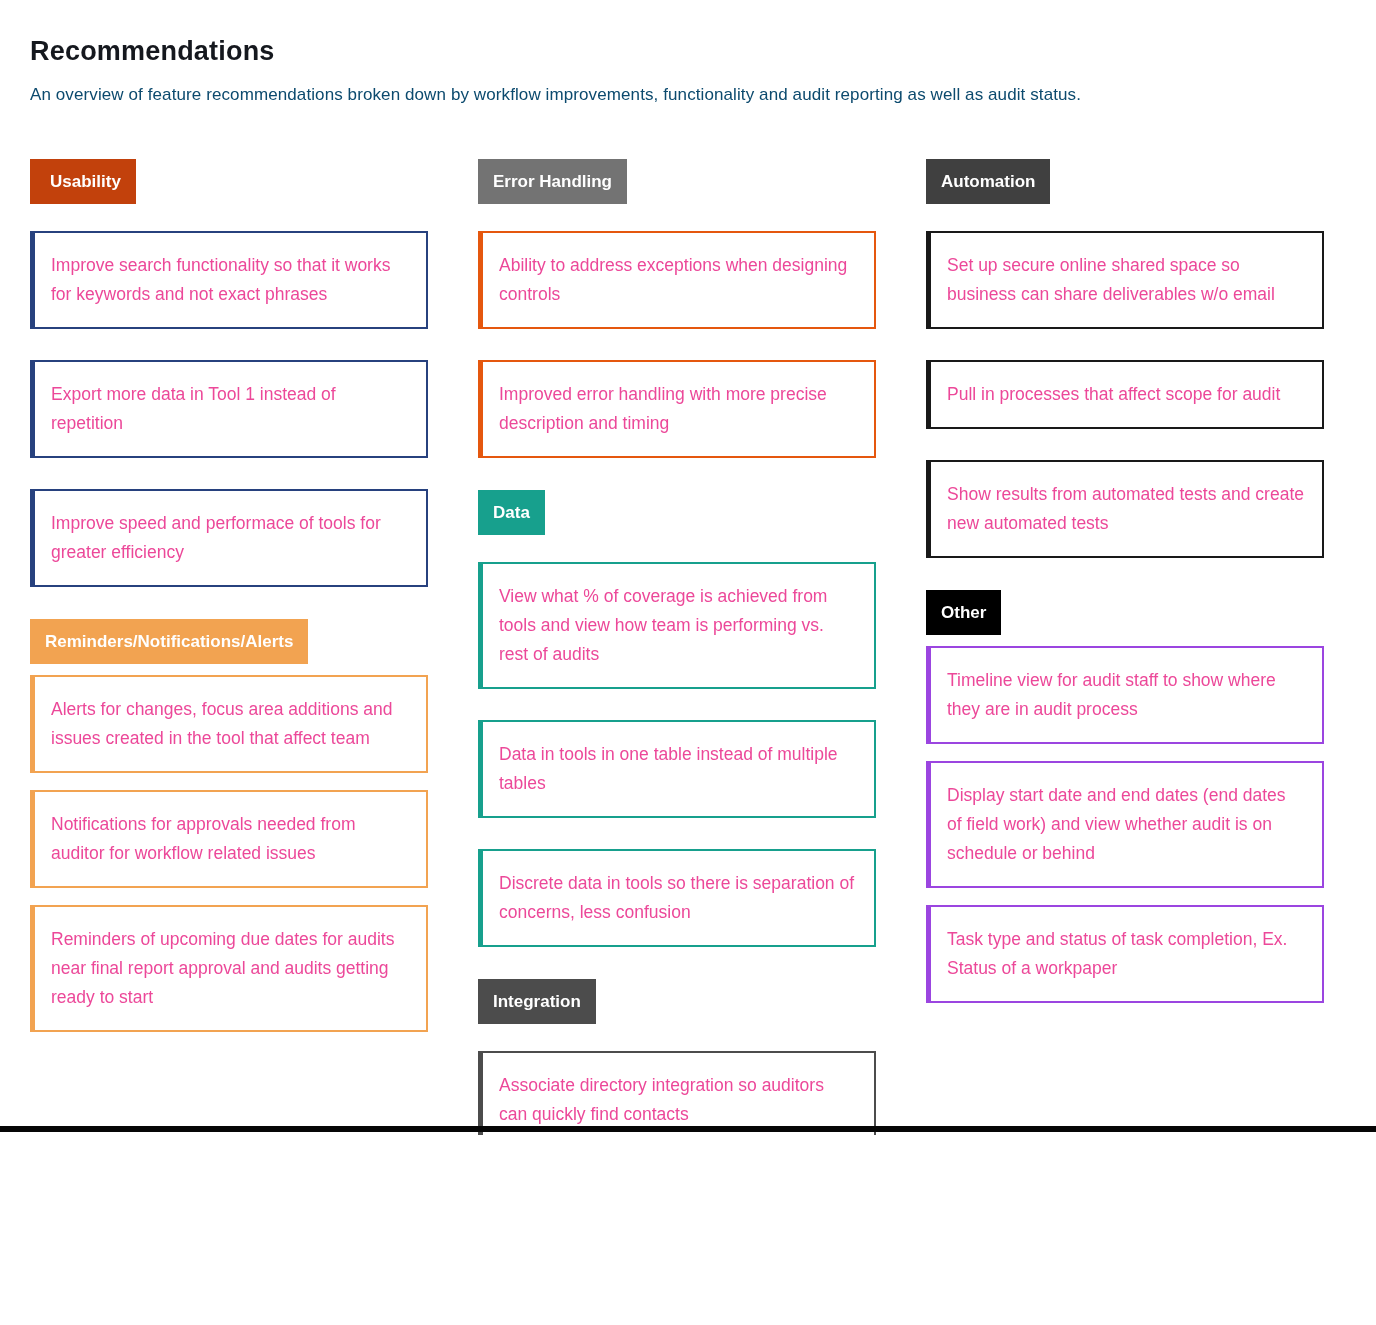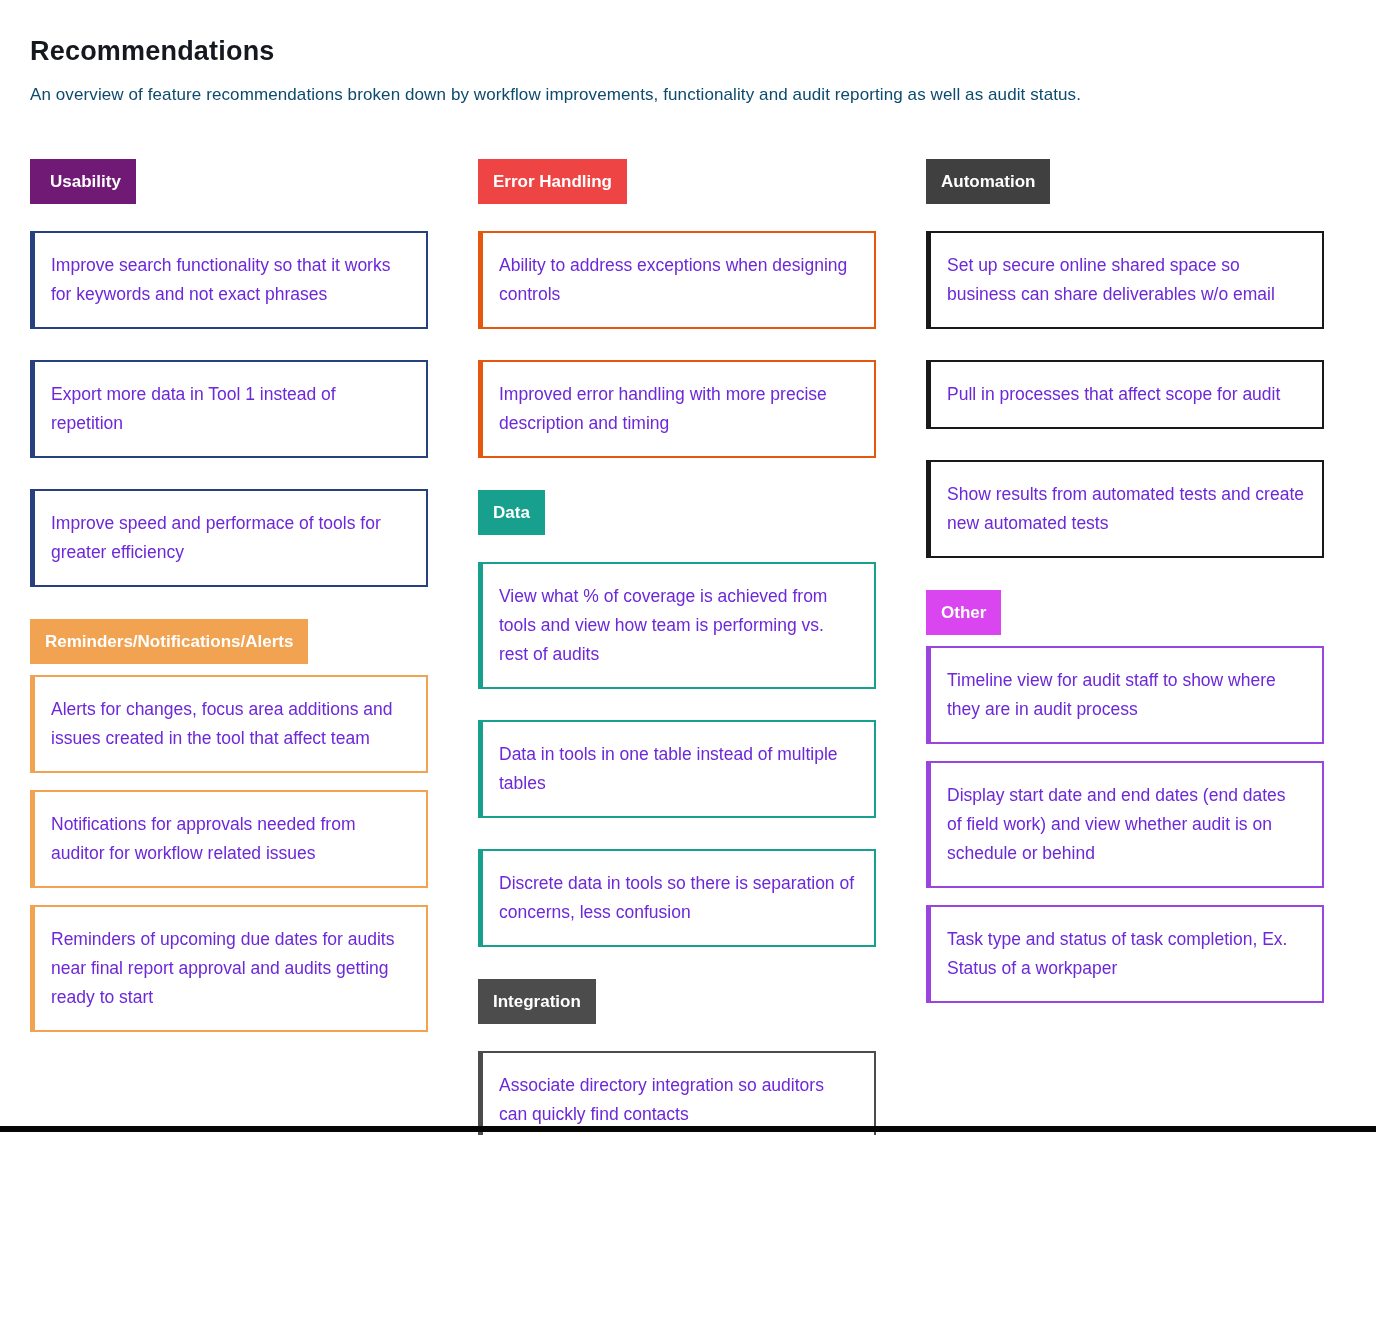--- a/index.html
+++ b/index.html
@@ -51,42 +51,42 @@
     padding: 11px 15px;
   }
 
   .card {
     background: #ffffff;
     border-style: solid;
     border-width: 2px 2px 2px 5px;
     padding: 18px 18px 18px 16px;
     font-size: 17.5px;
     line-height: 29px;
-    color: #6d28d9;
+    color: #ec4899;
   }
 
   .loose .badge { margin-bottom: 27px; }
   .loose .card  { margin-bottom: 31px; }
   .tight .badge { margin-bottom: 11px; }
   .tight .card  { margin-bottom: 17px; }
   .section .card:last-child { margin-bottom: 0; }
 
-  .sec-usability   .badge { background: #701a75; padding-left: 20px; }
+  .sec-usability   .badge { background: #c2410c; padding-left: 20px; }
   .sec-usability   .card  { border-color: #27417e; }
   .sec-reminders   .badge { background: #f2a351; }
   .sec-reminders   .card  { border-color: #f2a351; }
-  .sec-error       .badge { background: #ef4444; }
+  .sec-error       .badge { background: #737373; }
   .sec-error       .card  { border-color: #e5570e; }
   .sec-data        .badge { background: #17a08d; }
   .sec-data        .card  { border-color: #17a08d; }
   .sec-integration .badge { background: #4c4c4c; }
   .sec-integration .card  { border-color: #4c4c4c; }
   .sec-automation  .badge { background: #404040; }
   .sec-automation  .card  { border-color: #191919; }
-  .sec-other       .badge { background: #d946ef; }
+  .sec-other       .badge { background: #000000; }
   .sec-other       .card  { border-color: #9b45e0; }
 
   .bottom-line {
     position: absolute;
     left: 0;
     right: 0;
     bottom: 3px;
     height: 6px;
     background: #060606;
   }

